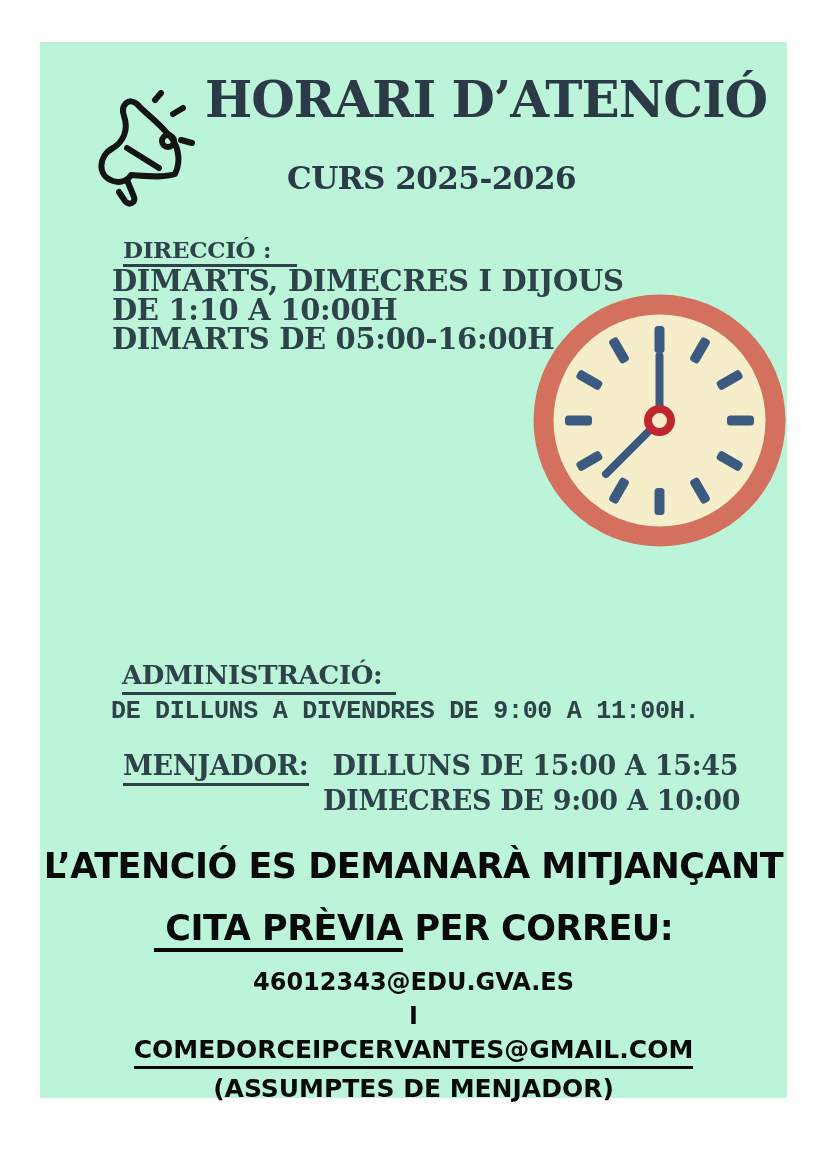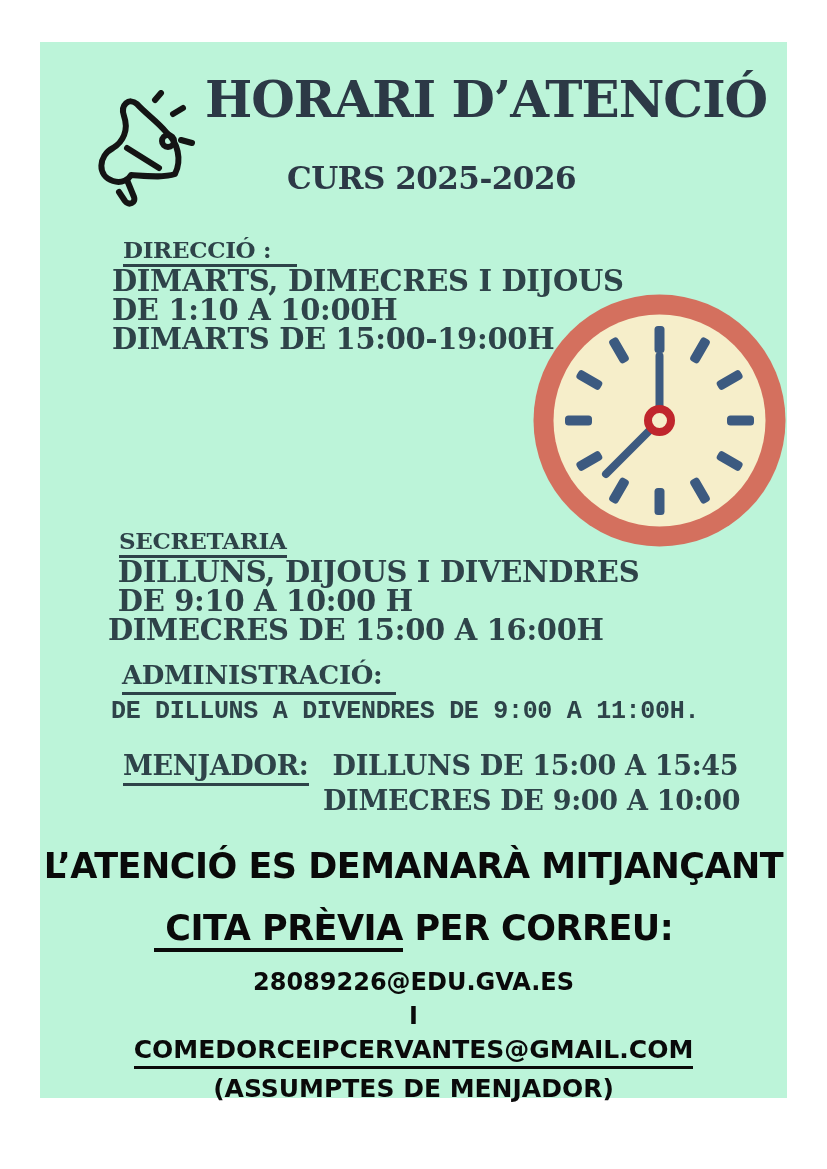--- a/index.html
+++ b/index.html
@@ -91,47 +91,41 @@
     </g>
     <line x1="127.5" y1="132" x2="127.5" y2="63" style="stroke:var(--clock-blue)" stroke-width="8" stroke-linecap="round"></line>
     <line x1="127.5" y1="127.5" x2="74" y2="181" style="stroke:var(--clock-blue)" stroke-width="8" stroke-linecap="round"></line>
     <circle cx="127.5" cy="127.5" r="11.5" style="fill:var(--clock-face); stroke:var(--clock-red)" stroke-width="8"></circle>
   </svg>
 
   <div class="abs section" style="left:112px; top:236px;">
     <span class="sec-heading u-trail-lg">DIRECCIÓ :</span>
     <div class="sec-line">DIMARTS, DIMECRES I DIJOUS</div>
     <div class="sec-line">DE 1:10 A 10:00H</div>
-    <div class="sec-line">DIMARTS DE 15:00-19:00H</div>
+    <div class="sec-line">DIMARTS DE 05:00-16:00H</div>
   </div>
 
 
-  <div class="abs section" style="left:108px; top:527px;">
-    <span class="sec-heading">SECRETARIA</span>
-    <div class="sec-line"> DILLUNS, DIJOUS I DIVENDRES</div>
-    <div class="sec-line"> DE 9:10 A 10:00 H</div>
-    <div class="sec-line">DIMECRES DE 15:00 A 16:00H</div>
-  </div>
 
   <div class="abs section sec-admin" style="left:111px; top:660px;">
     <span class="sec-heading u-trail-sm">ADMINISTRACIÓ:</span>
     <div class="sec-line">DE DILLUNS A DIVENDRES DE 9:00 A 11:00H.</div>
   </div>
 
   <div class="abs section sec-menjador" style="left:112px; top:750px;gap:24px;">
     <span class="sec-heading">MENJADOR:</span>
     <span class="menjador-inline">DILLUNS DE 15:00 A 15:45</span>
   </div>
   <div class="abs menjador-line2" style="left:323px; top:785px;">DIMECRES DE 9:00 A 10:00</div>
 
   <div class="abs footer">
     <div class="f-line1">L’ATENCIÓ ES DEMANARÀ MITJANÇANT</div>
     <div class="f-line2">
       <span class="u-black"> CITA PRÈVIA</span><span> PER CORREU:</span>
     </div>
-    <div class="f-email1">28089226@EDU.GVA.ES</div>
+    <div class="f-email1">46012343@EDU.GVA.ES</div>
     <div class="f-connector">I</div>
     <div class="f-email2">
       <span class="u-black">COMEDORCEIPCERVANTES@GMAIL.COM</span>
     </div>
     <div class="f-note">(ASSUMPTES DE MENJADOR)</div>
   </div>
 </div>
 
 </body></html>

